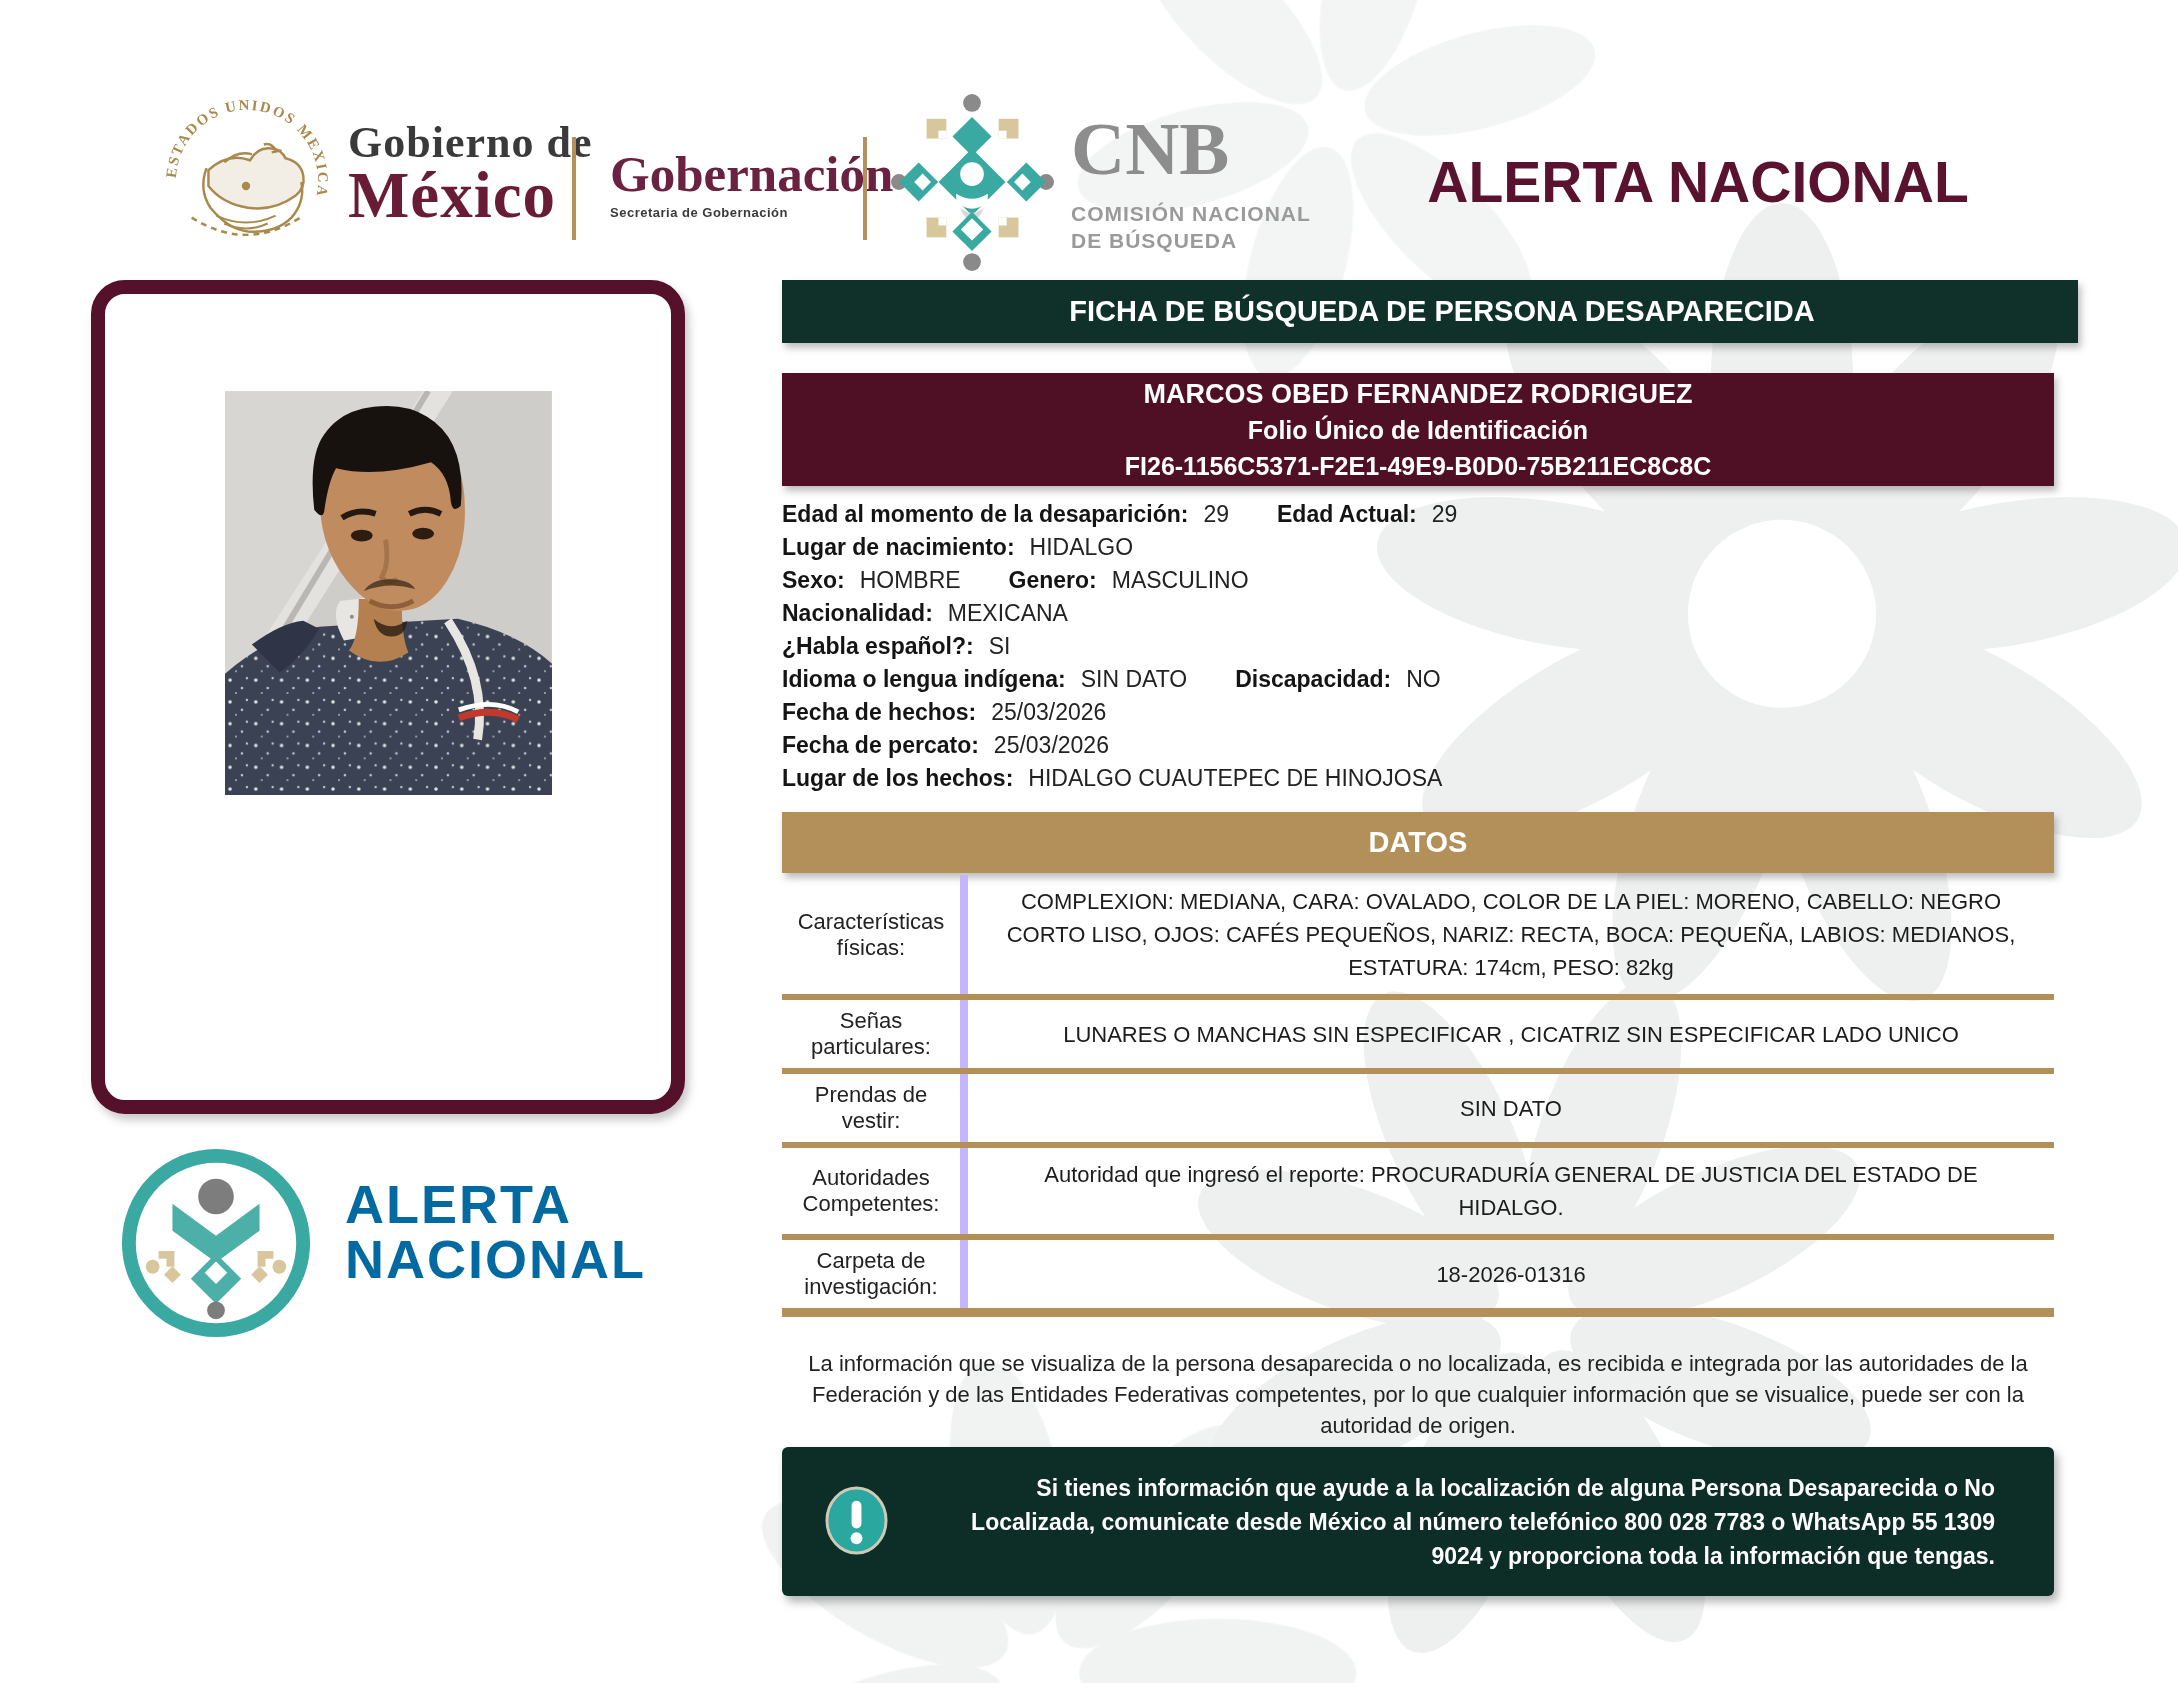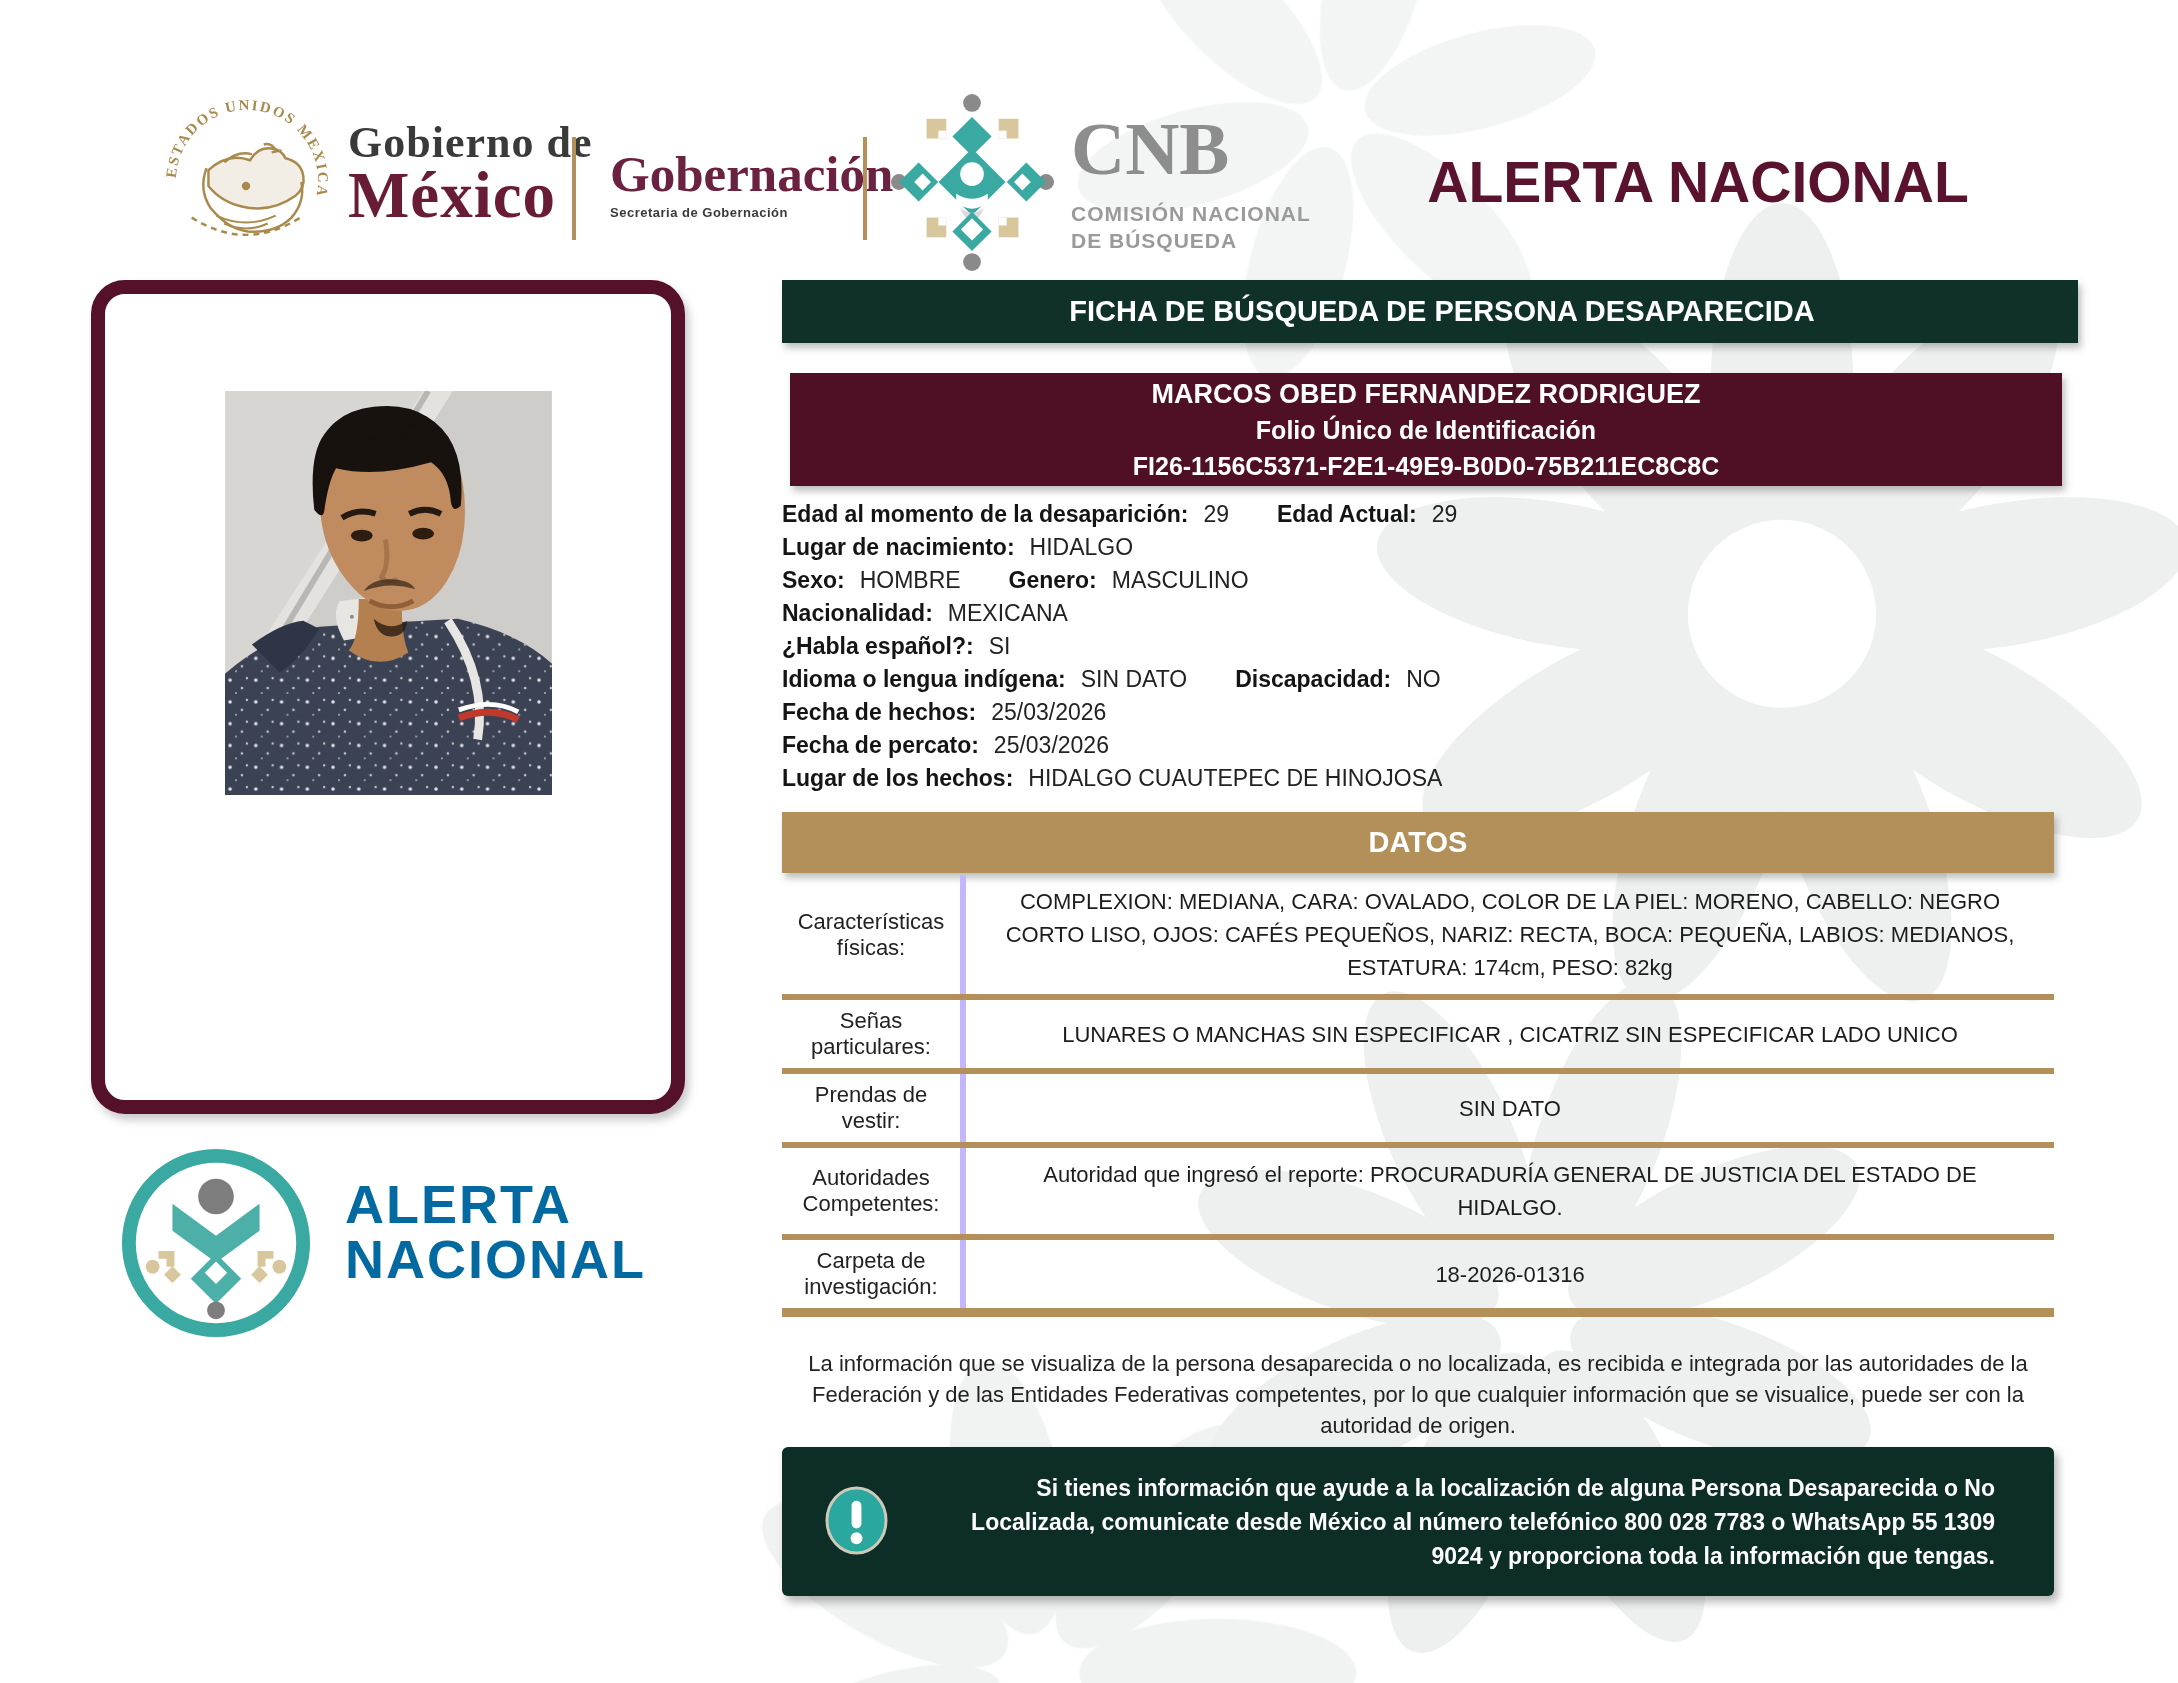--- a/index.html
+++ b/index.html
@@ -28,35 +28,35 @@
     border:14px solid #541129;border-radius:34px;background:#ffffff;
     box-shadow:4px 6px 8px rgba(100,100,100,.35);
   }
   .alerta-text{font-size:54px;font-weight:700;color:#0369a1;line-height:55px;letter-spacing:2px;}
   .banner{
     left:782px;width:1272px;display:flex;align-items:center;justify-content:center;
     text-align:center;color:#ffffff;font-weight:bold;
     box-shadow:3px 5px 7px rgba(110,110,110,.45);
   }
   .banner-green{background:#10312a;height:63px;font-size:29px;padding-left:24px;}
-  .banner-maroon{background:#4f1026;height:113px;flex-direction:column;line-height:36px;margin-left:8px;}
+  .banner-maroon{background:#4f1026;height:113px;flex-direction:column;line-height:36px;}
   .nm-name{font-size:27px;}
   .nm-folio{font-size:25px;}
   .banner-gold{background:#b3905a;height:61px;font-size:29px;}
   .fields{left:782px;top:498px;width:1272px;}
   .field-row{height:33px;display:flex;align-items:center;font-size:23px;white-space:nowrap;}
   .fl{font-weight:bold;color:#141414;}
   .fv{margin-left:15px;color:#222222;}
   .pair2{margin-left:48px;}
   
   .dtable{left:782px;top:875px;width:1272px;border-bottom:9px solid #b3905a;background:transparent;}
   .trow{display:flex;align-items:stretch;border-bottom:6px solid #b3905a;}
   .trow:last-child{border-bottom:none;}
   .tlabel{
-    width:166px;flex:0 0 166px;border-right:6px solid #c4b5fd;
+    width:166px;flex:0 0 166px;border-right:8px solid #c4b5fd;
     display:flex;align-items:center;justify-content:center;text-align:center;
     font-size:22px;color:#222;padding:8px 6px;
   }
   .tval{
     flex:1;display:flex;align-items:center;justify-content:center;text-align:center;
     font-size:22px;color:#1c1c1c;padding:10px 28px;line-height:33px;
   }
   .r-tall{min-height:103px;}
   .r-med{min-height:65px;}
   

